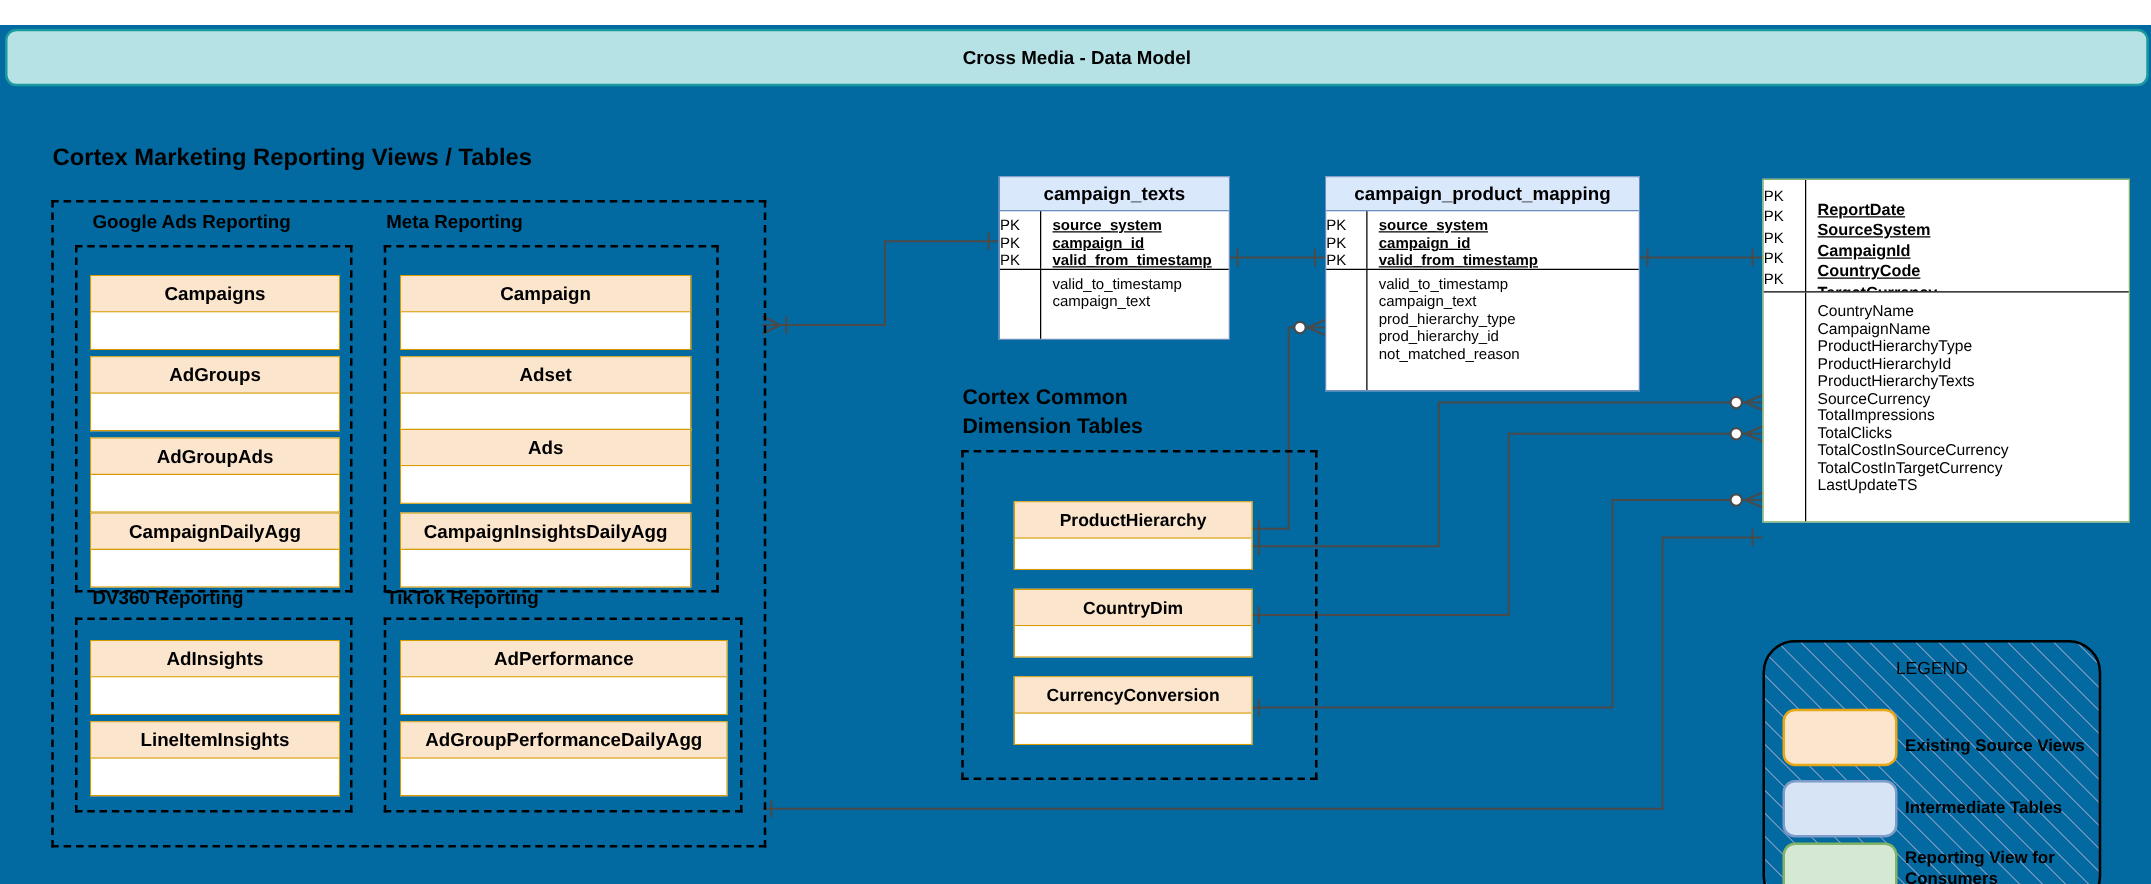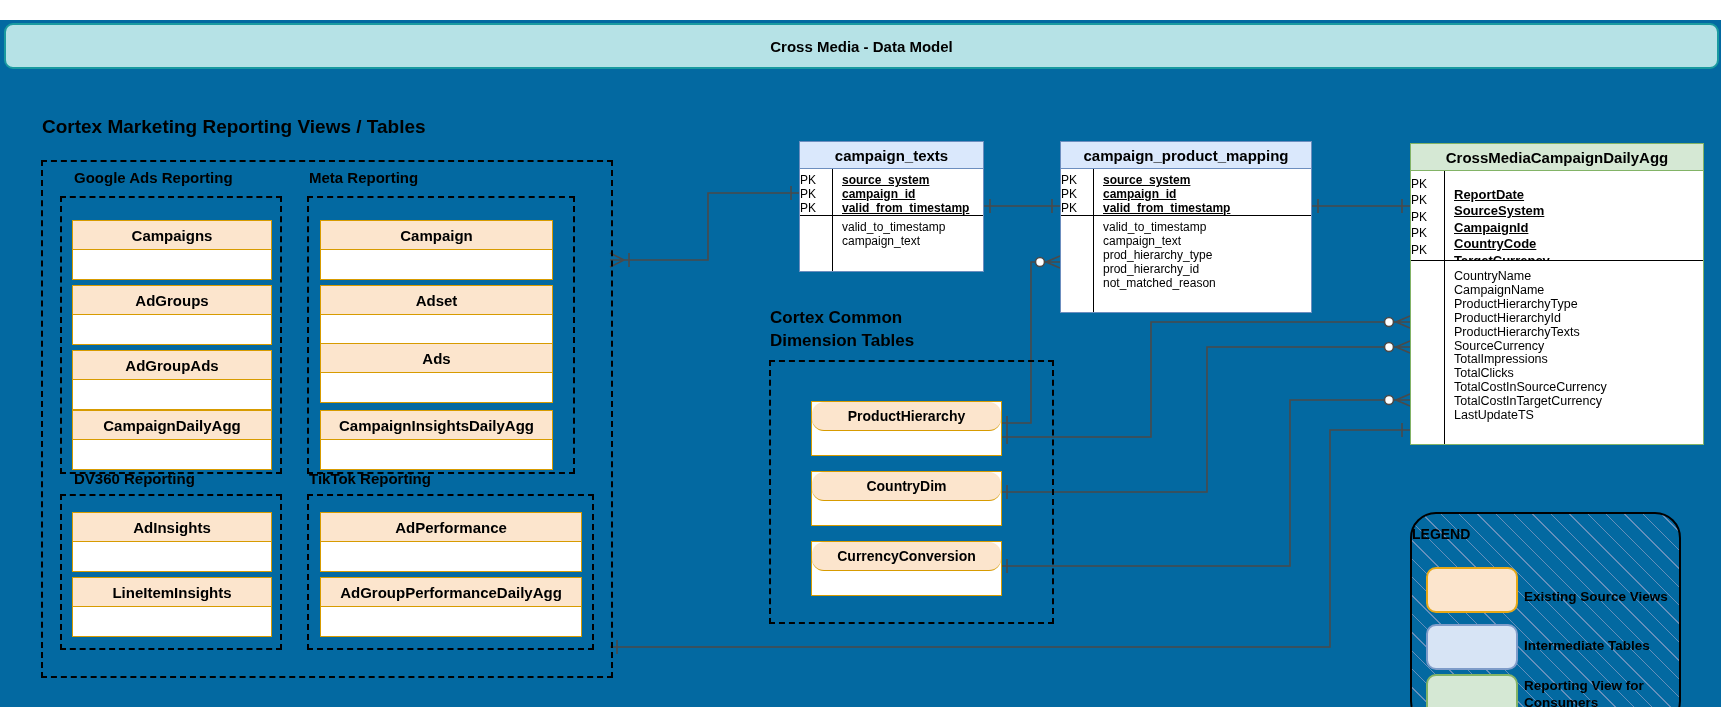--- a/index.html
+++ b/index.html
@@ -16,21 +16,21 @@
   .h2{position:absolute;font-weight:bold;font-size:15px;white-space:nowrap;}
   .h2b{position:absolute;font-weight:bold;font-size:17px;line-height:23px;width:180px;}
 
   .dashed{position:absolute;border:2px dashed #000;}
 
   
   .entity{position:absolute;border:1.6px solid #d79b00;background:#fff;}
   .entity .ehdr{height:28px;background:#fce5cd;border-bottom:1.6px solid #d79b00;
     display:flex;align-items:center;justify-content:center;font-weight:bold;font-size:15px;}
   .entity .ebody{height:29px;background:#fff;}
-  .entity.dim .ehdr{font-size:14px;border-radius:12px;}
+  .entity.dim .ehdr{font-size:14px;}
   .entity.dim .ebody{height:24px;}
 
   
   .dbt{position:absolute;background:#fff;font-size:12px;}
   .dbt .t{height:26px;display:flex;align-items:center;justify-content:center;
     font-weight:bold;font-size:15px;}
   .dbt.blue{border:1.6px solid #6c8ebf;}
   .dbt.blue .t{background:#dae8fc;border-bottom:1.6px solid #6c8ebf;}
   .dbt.green{border:1.6px solid #82b366;}
   .dbt.green .t{background:#d5e8d4;border-bottom:1.6px solid #82b366;}
@@ -46,21 +46,21 @@
   .g .pkt div,.g .rk div{line-height:16.4px;}
   .g .mainc.rk{padding-top:16px;}
   .g .pkt{padding-top:5px;}
   .ra div{line-height:13.9px;font-size:12.5px;}
   .ra{padding-top:9px;}
 
   
   .legend{position:absolute;left:1410px;top:492px;width:267px;height:211px;
     border:2px solid #000;border-radius:26px;
     background:repeating-linear-gradient(45deg,rgba(197,182,214,0.5) 0 1px,transparent 1px 13px);}
-  .legend .lt{margin-top:12px;font-weight:bold;font-size:14px;}
+  .legend .lt{text-align:center;margin-top:12px;font-weight:normal;font-size:14px;}
   .sw{position:absolute;left:14px;width:88px;border-radius:10px;}
   .sw.orange{background:#fce5cd;border:2px solid #e6a817;}
   .sw.blue{background:#d7e4f5;border:2px solid #7e9cc9;}
   .sw.green{background:#d5e8d4;border:2px solid #82b366;}
   .swl{position:absolute;left:112px;font-weight:bold;font-size:13.5px;line-height:17px;width:145px;}
 
   svg.conn{position:absolute;left:0;top:0;pointer-events:none;}
 </style>
 </head>
 <body>
@@ -235,21 +235,20 @@
         <div>valid_to_timestamp</div>
         <div>campaign_text</div>
         <div>prod_hierarchy_type</div>
         <div>prod_hierarchy_id</div>
         <div>not_matched_reason</div>
       </div>
     </div>
   </div>
 
   <div class="dbt green g" style="left:1410px;top:123px;width:292px;">
-    <div class="t">CrossMediaCampaignDailyAgg</div>
     <div class="sect" style="height:89px;">
       <div class="pkc pkt" style="width:33px;">
         <div>PK</div>
         <div>PK</div>
         <div>PK</div>
         <div>PK</div>
         <div>PK</div>
       </div>
       <div class="mainc rk" style="font-size:13px;">
         <div class="key">ReportDate</div>

